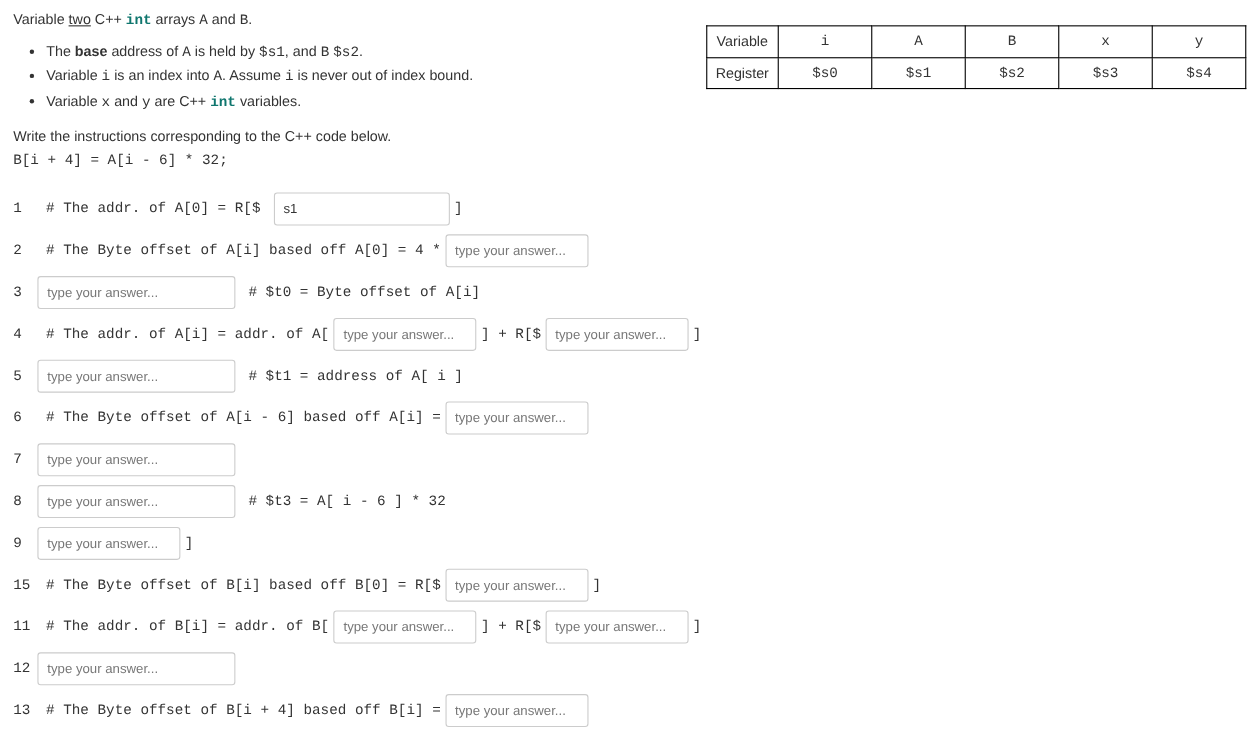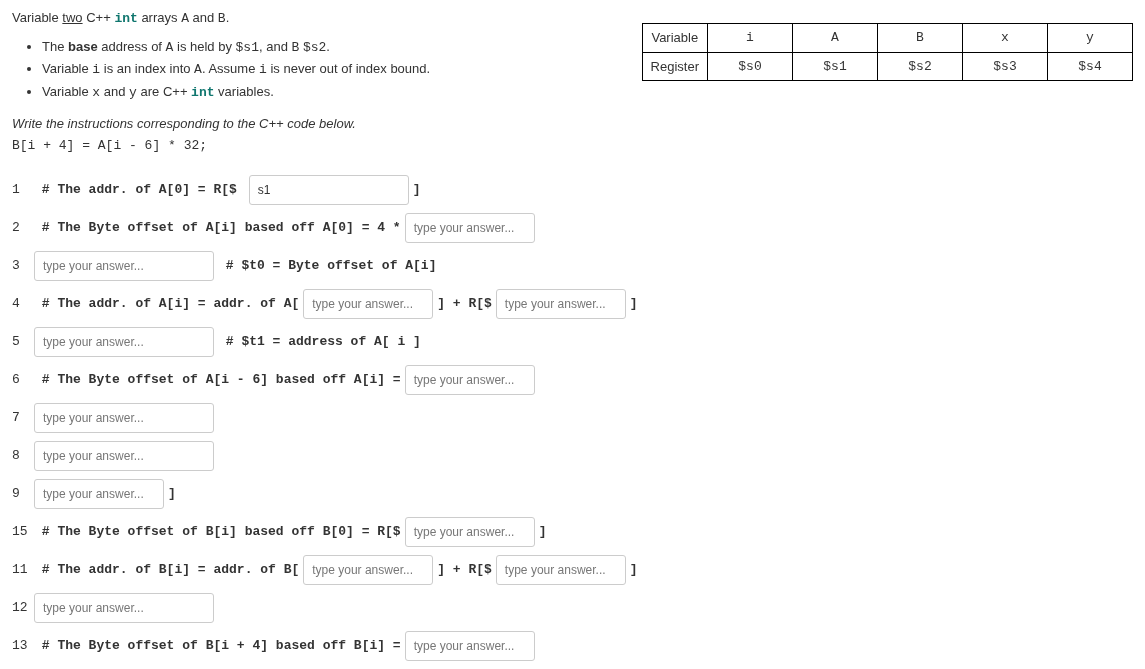--- a/index.html
+++ b/index.html
@@ -53,21 +53,20 @@
     }
     .code-inline {
       font-family: 'Courier New', monospace;
     }
     .underline {
       text-decoration: underline;
     }
     .question {
       margin-top: 6px;
       margin-bottom: 2px;
-      font-style: italic;
     }
     .code-expr {
       font-family: 'Courier New', monospace;
       margin-bottom: 20px;
     }
     .line {
       font-family: 'Courier New', monospace;
       font-size: 13px;
       display: flex;
       align-items: center;
@@ -95,21 +94,20 @@
       min-width: 180px;
     }
     .answer-box.small {
       min-width: 160px;
     }
     .answer-box.filled {
       color: #333;
     }
     .seg {
       white-space: pre;
-      font-weight: bold;
     }
   </style>
 </head>
 <body>
 
 <div class="container">
 
   <table class="reg-table">
     <tbody>
         <tr>
@@ -192,20 +190,21 @@
   </div>
 
   <div class="line">
     <span class="line-num">7</span>
     <span class="answer-box wide">type your answer...</span>
   </div>
 
   <div class="line">
     <span class="line-num">8</span>
     <span class="answer-box wide">type your answer...</span>
+    <span class="seg"> # $t3 = A[ i - 6 ] * 32</span>
   </div>
 
   <div class="line">
     <span class="line-num">9</span>
     <span class="answer-box">type your answer...</span>
     <span class="seg">]</span>
   </div>
 
   <div class="line">
     <span class="line-num">15</span>

